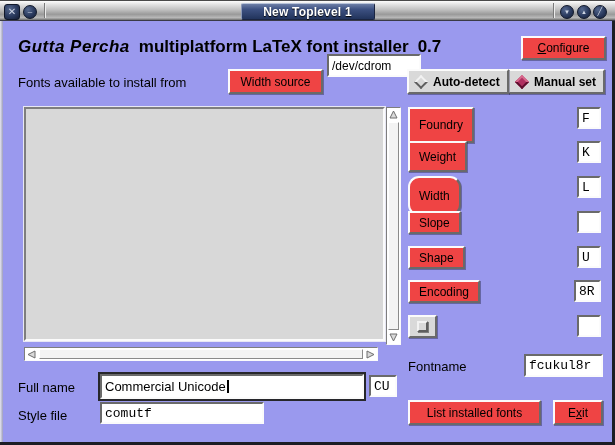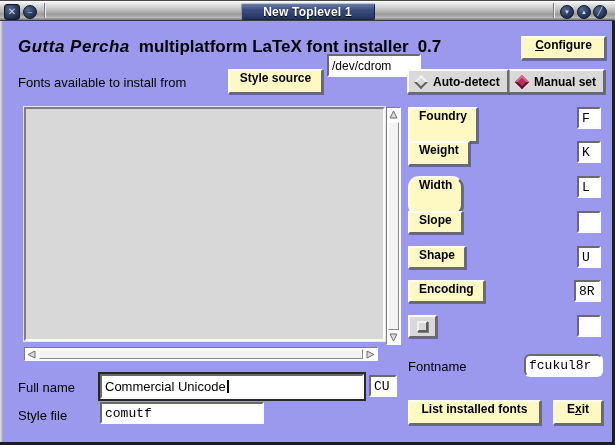--- a/index.html
+++ b/index.html
@@ -32,25 +32,25 @@
   .tb-btn.square { border-radius:3px; top:3px; width:16px; height:16px; font-size:10px; }
 
   
   .edge-bottom { position:absolute; left:0; right:0; bottom:0; height:3px; background:#1d1d25; }
   .edge-right  { position:absolute; right:0; top:21px; bottom:0; width:3px; background:#1d1d25; }
   .edge-left   { position:absolute; left:0; top:21px; bottom:3px; width:3px;
                  background:linear-gradient(90deg,#e6e6f0,#9d9dbb); }
 
   
   .btn {
-    position:absolute; background:#fef9c3; color:#000;
+    position:absolute; background:#ef4444; color:#000;
     border:2px solid; border-color:#fbfbfb #6a6a6a #6a6a6a #fbfbfb;
     box-shadow:1px 1px 0 rgba(40,40,70,.45);
-    font-weight:bold; font-size:12px;
-    display:flex; align-items:flex-start; justify-content:center;
+    font-weight:normal; font-size:12px;
+    display:flex; align-items:center; justify-content:center;
     white-space:nowrap; cursor:pointer;
   }
   .entry {
     position:absolute; background:#fff; color:#000;
     border:2px solid; border-color:#6a6a6a #fbfbfb #fbfbfb #6a6a6a;
     font-size:12px; display:flex; align-items:center;
     padding:0 3px; overflow:hidden; white-space:nowrap; cursor:text;
   }
   .entry.focus { box-shadow:0 0 0 2px #27272b; }
   .mono { font-family:"Liberation Mono","DejaVu Sans Mono",monospace; font-size:13px; }
@@ -126,21 +126,21 @@
   </div>
 
   <div class="app-header">
     <span class="brand">Gutta Percha</span><span>multiplatform LaTeX font installer</span><span class="ver">0.7</span>
   </div>
   <div class="btn" style="left:521px; top:36px; width:85px; height:24px;">
     <span><u>C</u><span>onfigure</span></span>
   </div>
 
   <div class="label" style="left:18px; top:75px;">Fonts available to install from</div>
-  <div class="btn" style="left:228px; top:69px; width:95px; height:25px;">Style source</div>
+  <div class="btn" style="left:228px; top:69px; width:95px; height:25px;">Width source</div>
   <div class="entry" style="left:327px; top:54px; width:94px; height:23px;">
     <span>/dev/cdrom</span>
   </div>
   <div class="radio" style="left:508px; top:69px; height:25px;">
     <span class="diamond sel"></span>
     <span>Manual set</span>
   </div>
   <div class="radio" style="left:407px; top:69px; height:25px;">
     <span class="diamond"></span>
     <span>Auto-detect</span>
@@ -174,21 +174,21 @@
           <path d="M1 1 L8 4.5 L1 8 Z" fill="#d9d9d9" stroke="#6e6e6e" stroke-width="1"></path>
         </svg>
     </div>
   </div>
 
   <div class="btn" style="left:408px; top:107px; height:36px; padding:0 9px;">Foundry</div>
   <div class="entry mono" style="left:577px; top:107px; width:24px; height:22px;">
       <span>F</span>
     </div>
 
-  <div class="btn" style="left:408px; top:141px; height:25px; padding:0 9px;">Weight</div>
+  <div class="btn" style="left:408px; top:141px; height:31px; padding:0 9px;">Weight</div>
   <div class="entry mono" style="left:577px; top:141px; width:24px; height:22px;">
       <span>K</span>
     </div>
 
   <div class="btn" style="left:408px; top:176px; height:40px; padding:0 9px;border-radius:11px;">Width</div>
   <div class="entry mono" style="left:577px; top:176px; width:24px; height:22px;">
       <span>L</span>
     </div>
 
   <div class="btn" style="left:408px; top:211px; height:23px; padding:0 9px;">Slope</div>
@@ -207,21 +207,21 @@
     </div>
 
   <div class="check" style="left:408px; top:315px; height:23px;">
     <span class="checksq"></span>
   </div>
   <div class="entry mono" style="left:577px; top:315px; width:24px; height:22px;">
       <span></span>
     </div>
 
   <div class="label" style="left:408px; top:359px;">Fontname</div>
-  <div class="entry mono" style="left:524px; top:354px; width:79px; height:23px;border-radius:6px;">
+  <div class="entry mono" style="left:524px; top:354px; width:79px; height:23px;">
       <span>fcukul8r</span>
     </div>
 
   <div class="btn" style="left:408px; top:400px; width:133px; height:25px;">List installed fonts</div>
   <div class="btn" style="left:553px; top:400px; width:50px; height:25px;">
     <span><span>E</span><u>x</u><span>it</span></span>
   </div>
 
   <div class="label" style="left:18px; top:380px;">Full name</div>
   <div class="entry focus" style="left:100px; top:374px; width:264px; height:25px; font-size:13px;">

